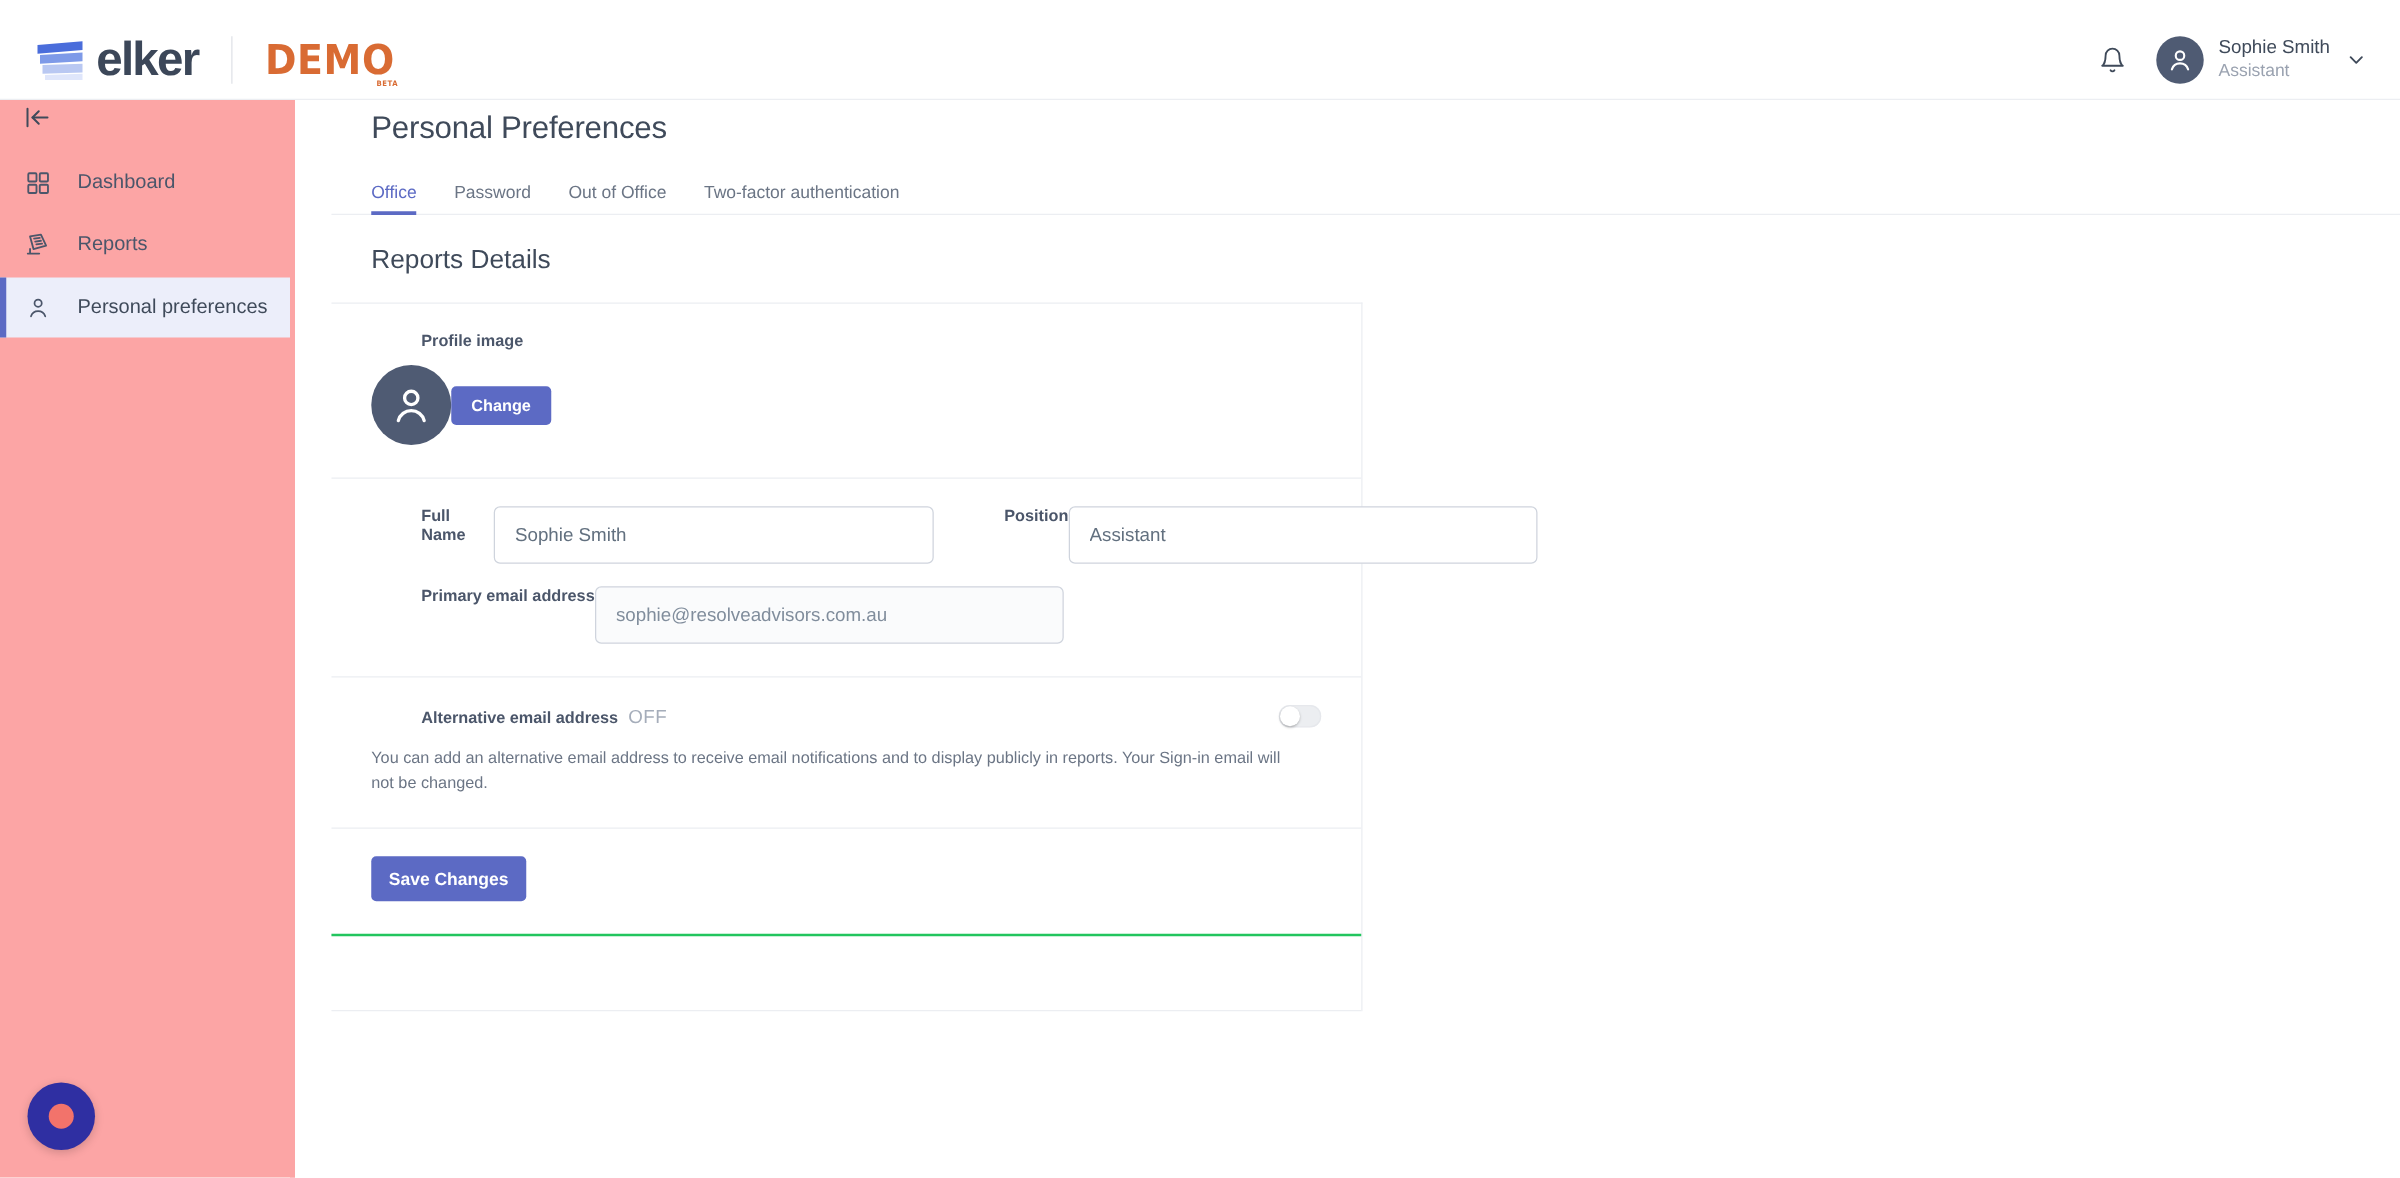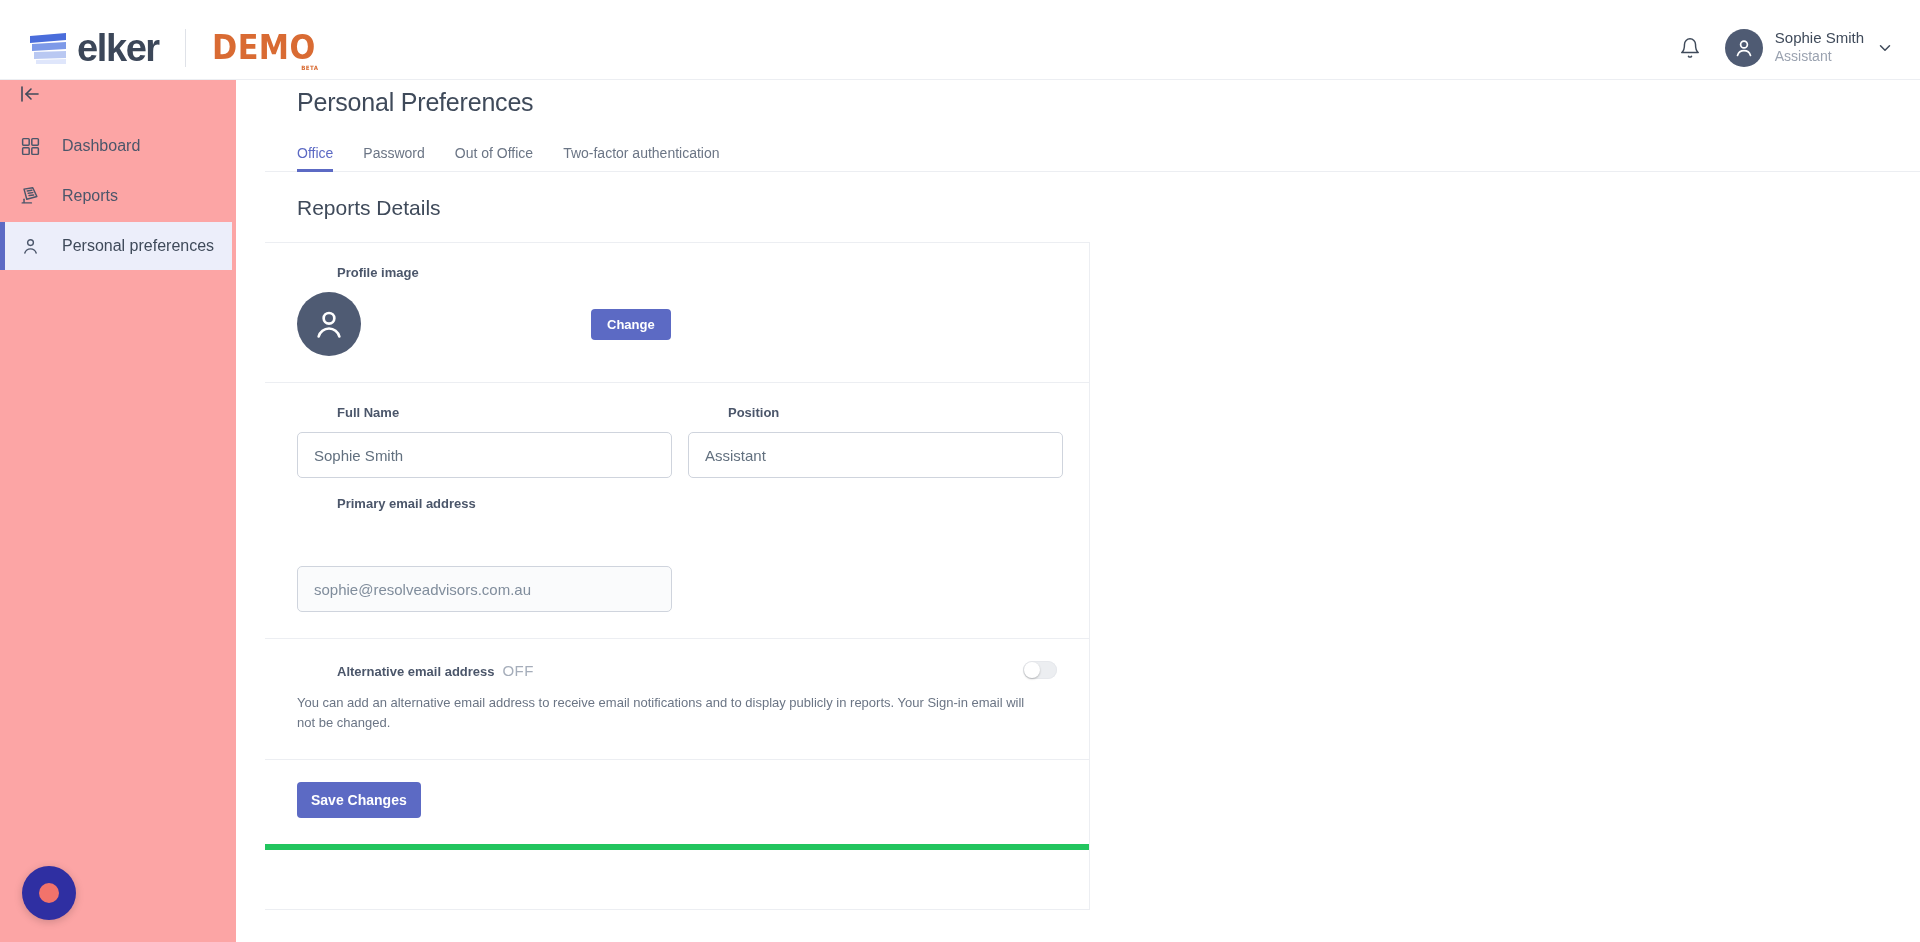--- a/index.html
+++ b/index.html
@@ -136,25 +136,25 @@
   .avatar-lg {
     width: 64px; height: 64px; border-radius: 50%;
     background: #4f5b73; display: flex; align-items: center; justify-content: center;
   }
   .btn {
     border: none; border-radius: 4px; cursor: pointer;
     font-family: "Liberation Sans", sans-serif;
     font-size: 13px; font-weight: bold; color: #ffffff;
     background: #5c6ac4;
   }
-  .btn-change { padding: 8px 16px; margin-left: 230px; }
+  .btn-change { padding: 8px 16px; }
   .btn-save { padding: 10px 14px; font-size: 14px; }
 
   .fields-grid { display: flex; gap: 16px; }
-  .field { display: flex; flex-direction: column; }
+  .field { display: flex; }
   .input {
     width: 375px; height: 46px;
     border: 1px solid #cfd4dd; border-radius: 5px;
     background: #ffffff; color: #62707f;
     font-family: "Liberation Sans", sans-serif; font-size: 15px;
     padding: 0 16px; outline: none;
   }
   .input.disabled { background: #fafbfc; color: #808d9c; }
   .field + .field { margin-left: 0; }
 
@@ -169,21 +169,21 @@
   .switch .knob {
     position: absolute; top: 1px; left: 1px;
     width: 16px; height: 16px; border-radius: 50%;
     background: #ffffff; box-shadow: 0 1px 2px rgba(0,0,0,.25);
   }
   .help-text {
     font-size: 13px; color: #6b7585; line-height: 1.55;
     max-width: 730px; margin-top: 14px;
   }
 
-  .card-block.save { padding: 22px 32px 26px 32px; border-bottom: 6px solid #22c55e; }
+  .card-block.save { padding: 22px 32px 26px 32px; border-bottom: 2px solid #22c55e; }
   .card-tail { height: 60px; border-bottom: 1px solid #eceef2; }
 
   
   .fab {
     position: absolute; left: 22px; bottom: 22px;
     width: 54px; height: 54px; border-radius: 50%;
     background: #2f2fa2; display: flex; align-items: center; justify-content: center;
     cursor: pointer; z-index: 40;
     box-shadow: 0 2px 8px rgba(0,0,0,.18);
   }
@@ -321,21 +321,21 @@
         <div class="field">
           <span class="field-label">Full Name</span>
           <input class="input" type="text" value="Sophie Smith" style="">
         </div>
         <div class="field">
           <span class="field-label">Position</span>
           <input class="input" type="text" value="Assistant" style="">
         </div>
       </div>
 
-      <div class="field" style="margin-top:18px;gap:43px;">
+      <div class="field" style="margin-top:18px;">
         <span class="field-label">Primary email address</span>
         <input class="input disabled" type="text" value="sophie@resolveadvisors.com.au" style="">
       </div>
     </div>
 
     <div class="card-block">
       <div class="toggle-row">
         <span class="toggle-label-wrap">
           <span class="field-label" style="margin-bottom:0;">Alternative email address</span>
           <span class="toggle-state">OFF</span>

